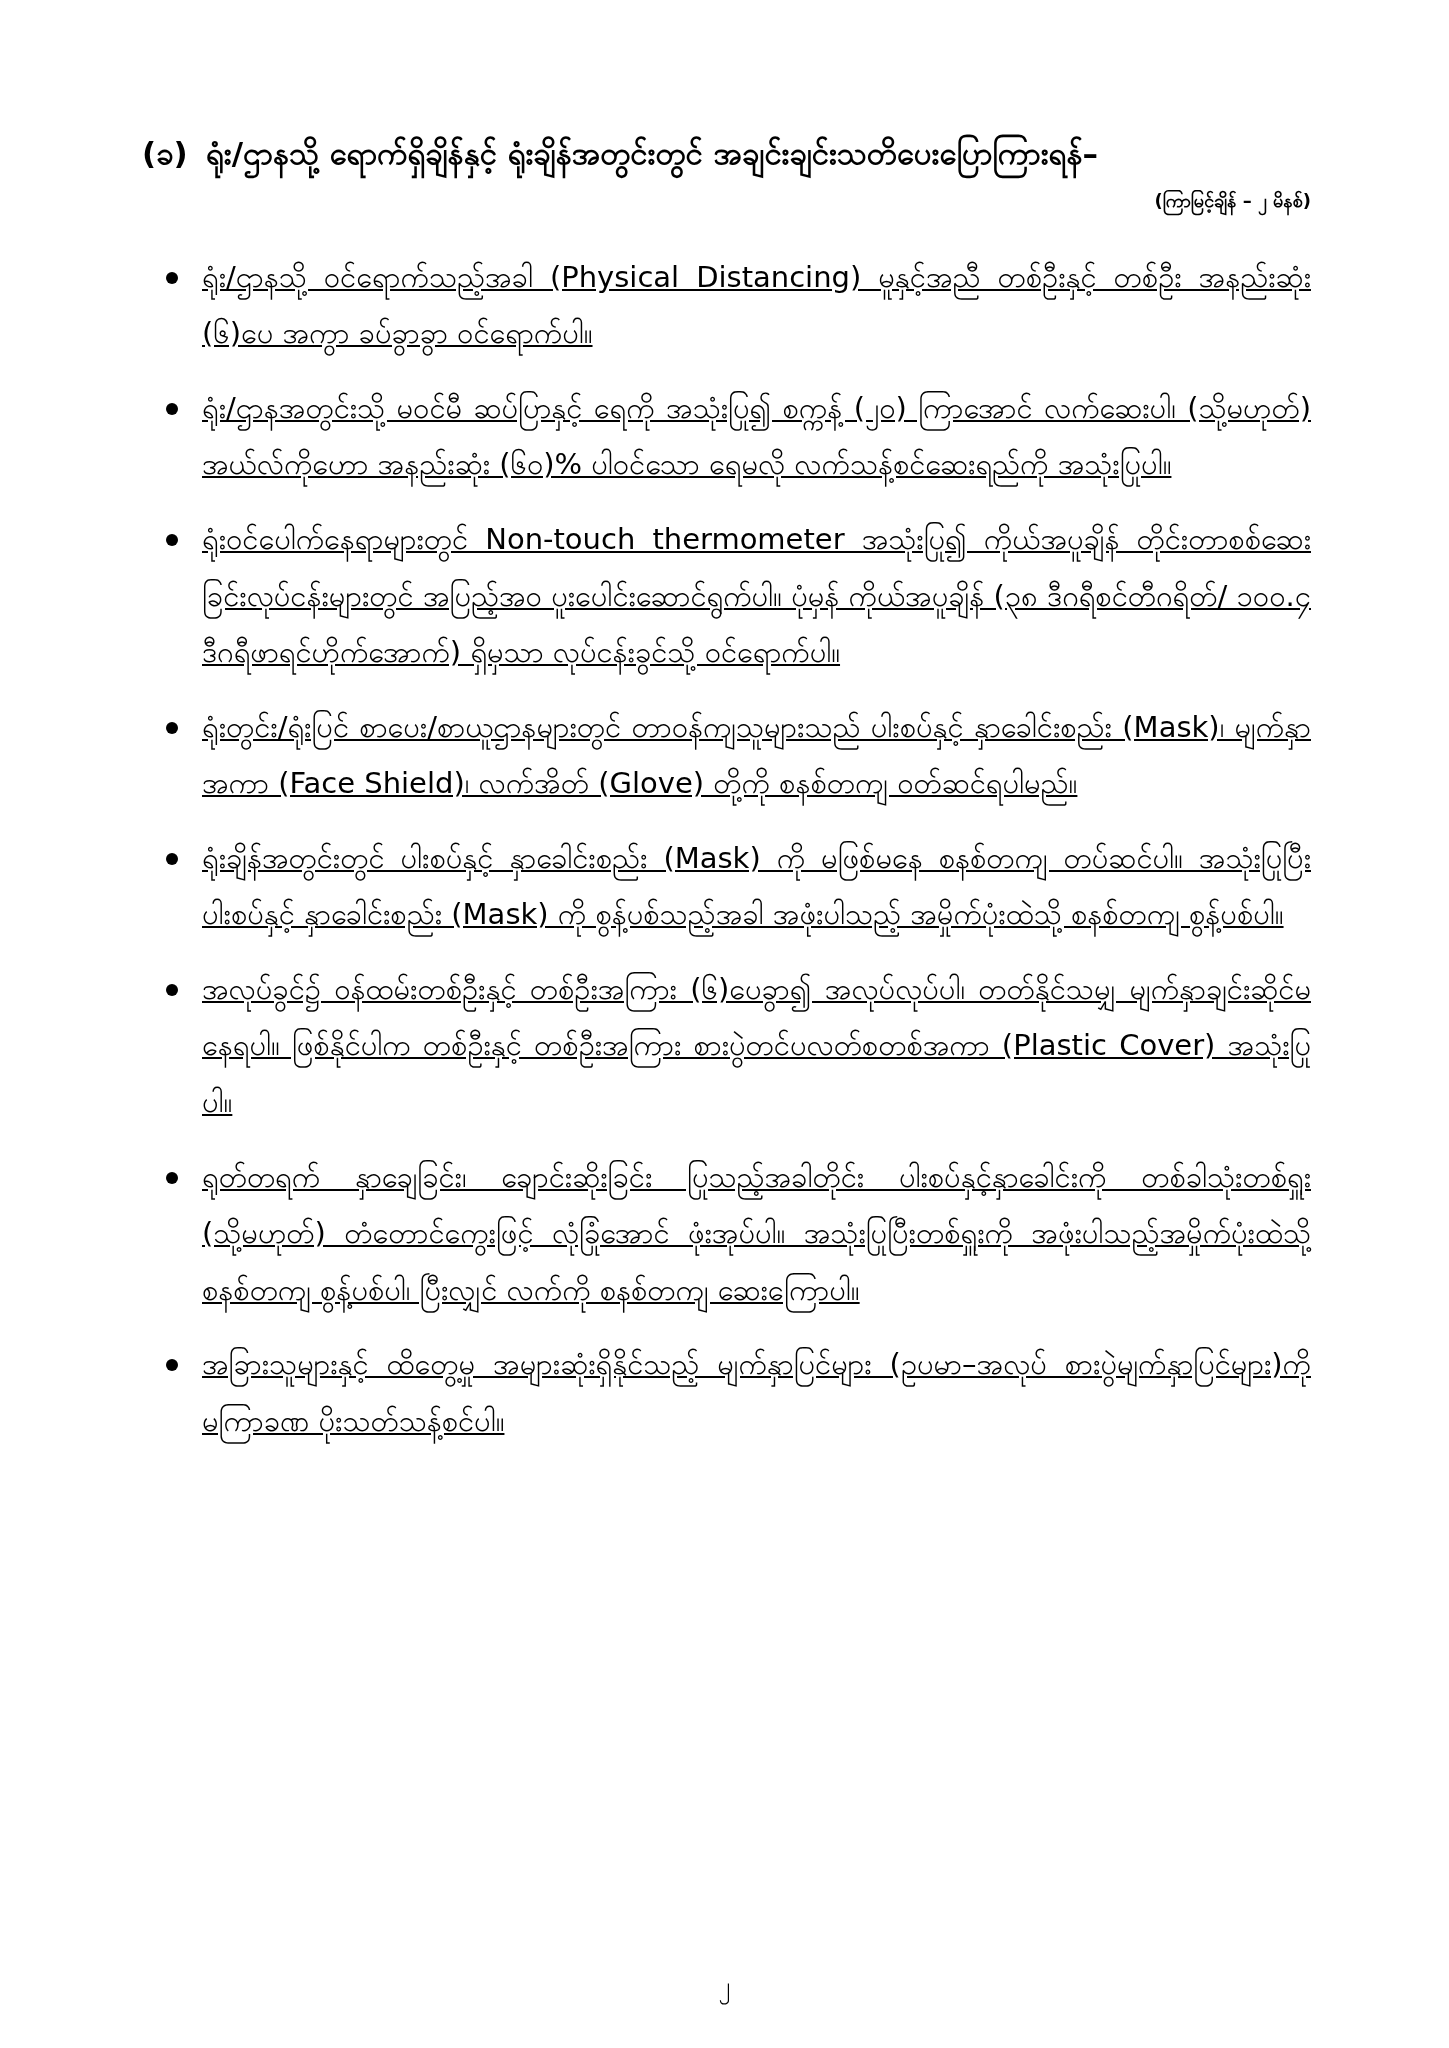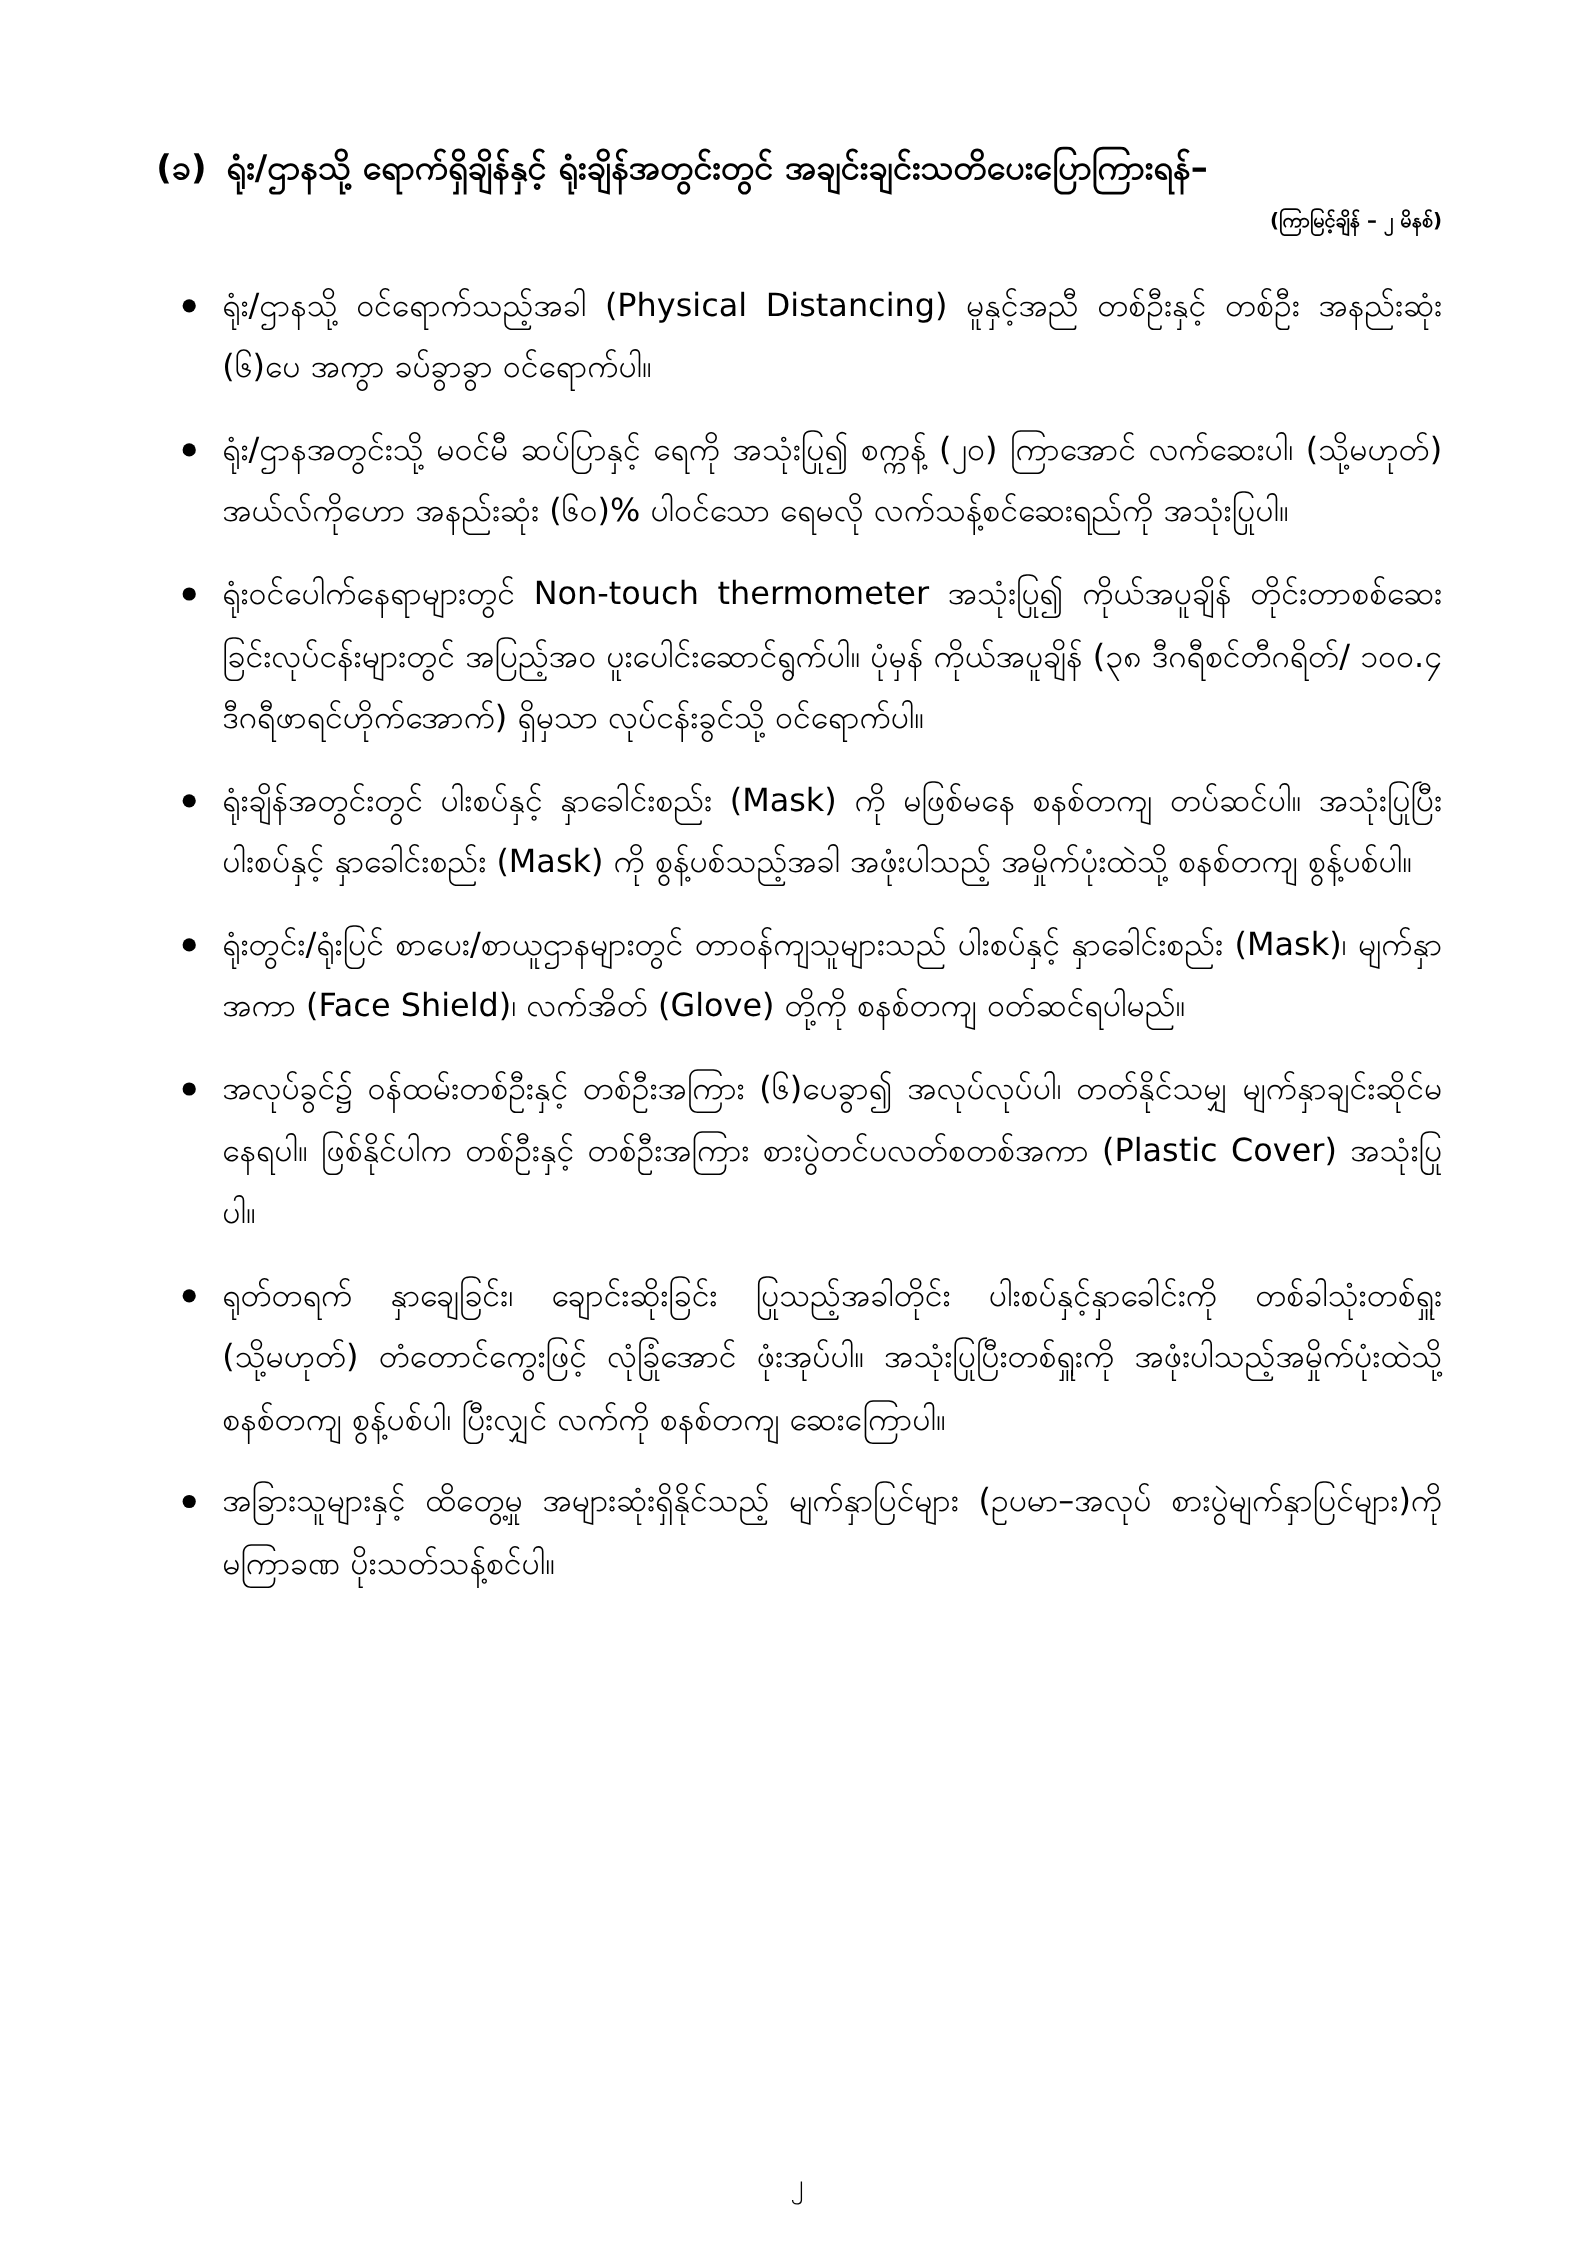--- a/index.html
+++ b/index.html
@@ -36,20 +36,21 @@
     text-align: right;
     font-weight: bold;
     font-size: 18px;
     line-height: 1.7;
     margin-top: 6px;
   }
   ul.guidelines {
     list-style: none;
     margin: 32px 0 0 0;
     padding: 0 0 0 60px;
+    text-decoration: underline;
   }
   ul.guidelines li {
     position: relative;
     font-size: 29px;
     line-height: 1.95;
     text-align: justify;
     margin-bottom: 18px;
   }
   ul.guidelines li .bullet {
     position: absolute;
@@ -90,25 +91,25 @@
     <li>
       <span class="bullet"></span>
       <span>ရုံး/ဌာနအတွင်းသို့ မဝင်မီ ဆပ်ပြာနှင့် ရေကို အသုံးပြု၍ စက္ကန့် (၂၀) ကြာအောင် လက်ဆေးပါ၊ (သို့မဟုတ်) အယ်လ်ကိုဟော အနည်းဆုံး (၆၀)% ပါဝင်သော ရေမလို လက်သန့်စင်ဆေးရည်ကို အသုံးပြုပါ။</span>
     </li>
     <li>
       <span class="bullet"></span>
       <span>ရုံးဝင်ပေါက်နေရာများတွင် Non-touch thermometer အသုံးပြု၍ ကိုယ်အပူချိန် တိုင်းတာစစ်ဆေးခြင်းလုပ်ငန်းများတွင် အပြည့်အဝ ပူးပေါင်းဆောင်ရွက်ပါ။ ပုံမှန် ကိုယ်အပူချိန် (၃၈ ဒီဂရီစင်တီဂရိတ်/ ၁၀၀.၄ ဒီဂရီဖာရင်ဟိုက်အောက်) ရှိမှသာ လုပ်ငန်းခွင်သို့ ဝင်ရောက်ပါ။</span>
     </li>
     <li>
       <span class="bullet"></span>
-      <span>ရုံးချိန်အတွင်းတွင် ပါးစပ်နှင့် နှာခေါင်းစည်း (Mask) ကို မဖြစ်မနေ စနစ်တကျ တပ်ဆင်ပါ။ အသုံးပြုပြီး ပါးစပ်နှင့် နှာခေါင်းစည်း (Mask) ကို စွန့်ပစ်သည့်အခါ အဖုံးပါသည့် အမှိုက်ပုံးထဲသို့ စနစ်တကျ စွန့်ပစ်ပါ။</span>
+      <span>ရုံးတွင်း/ရုံးပြင် စာပေး/စာယူဌာနများတွင် တာဝန်ကျသူများသည် ပါးစပ်နှင့် နှာခေါင်းစည်း (Mask)၊ မျက်နှာအကာ (Face Shield)၊ လက်အိတ် (Glove) တို့ကို စနစ်တကျ ဝတ်ဆင်ရပါမည်။</span>
     </li>
     <li>
       <span class="bullet"></span>
-      <span>ရုံးတွင်း/ရုံးပြင် စာပေး/စာယူဌာနများတွင် တာဝန်ကျသူများသည် ပါးစပ်နှင့် နှာခေါင်းစည်း (Mask)၊ မျက်နှာအကာ (Face Shield)၊ လက်အိတ် (Glove) တို့ကို စနစ်တကျ ဝတ်ဆင်ရပါမည်။</span>
+      <span>ရုံးချိန်အတွင်းတွင် ပါးစပ်နှင့် နှာခေါင်းစည်း (Mask) ကို မဖြစ်မနေ စနစ်တကျ တပ်ဆင်ပါ။ အသုံးပြုပြီး ပါးစပ်နှင့် နှာခေါင်းစည်း (Mask) ကို စွန့်ပစ်သည့်အခါ အဖုံးပါသည့် အမှိုက်ပုံးထဲသို့ စနစ်တကျ စွန့်ပစ်ပါ။</span>
     </li>
     <li>
       <span class="bullet"></span>
       <span>အလုပ်ခွင်၌ ဝန်ထမ်းတစ်ဦးနှင့် တစ်ဦးအကြား (၆)ပေခွာ၍ အလုပ်လုပ်ပါ၊ တတ်နိုင်သမျှ မျက်နှာချင်းဆိုင်မနေရပါ။ ဖြစ်နိုင်ပါက တစ်ဦးနှင့် တစ်ဦးအကြား စားပွဲတင်ပလတ်စတစ်အကာ (Plastic Cover) အသုံးပြုပါ။</span>
     </li>
     <li>
       <span class="bullet"></span>
       <span>ရုတ်တရက် နှာချေခြင်း၊ ချောင်းဆိုးခြင်း ပြုသည့်အခါတိုင်း ပါးစပ်နှင့်နှာခေါင်းကို တစ်ခါသုံးတစ်ရှူး (သို့မဟုတ်) တံတောင်ကွေးဖြင့် လုံခြုံအောင် ဖုံးအုပ်ပါ။ အသုံးပြုပြီးတစ်ရှူးကို အဖုံးပါသည့်အမှိုက်ပုံးထဲသို့ စနစ်တကျ စွန့်ပစ်ပါ၊ ပြီးလျှင် လက်ကို စနစ်တကျ ဆေးကြောပါ။</span>
     </li>
     <li>

